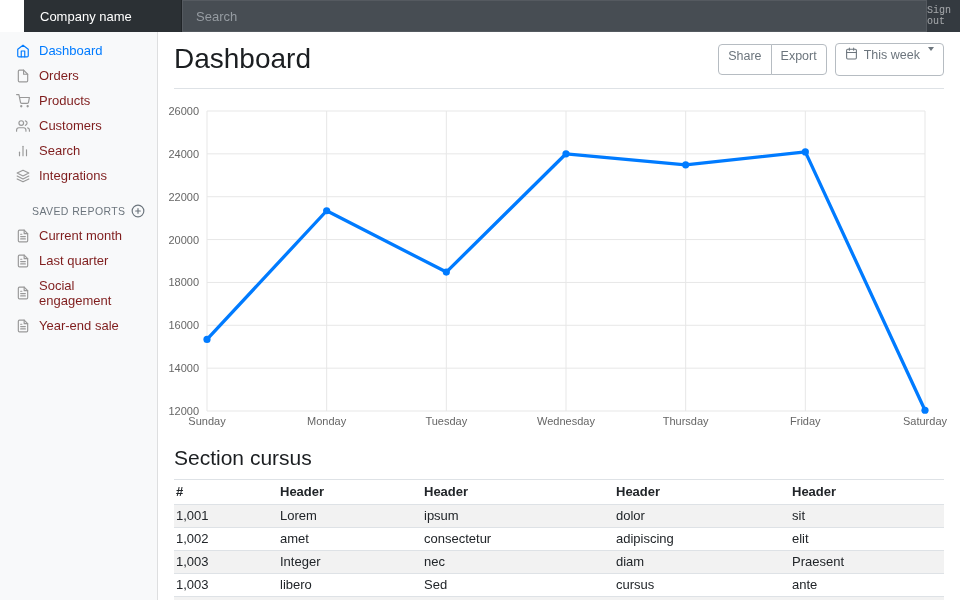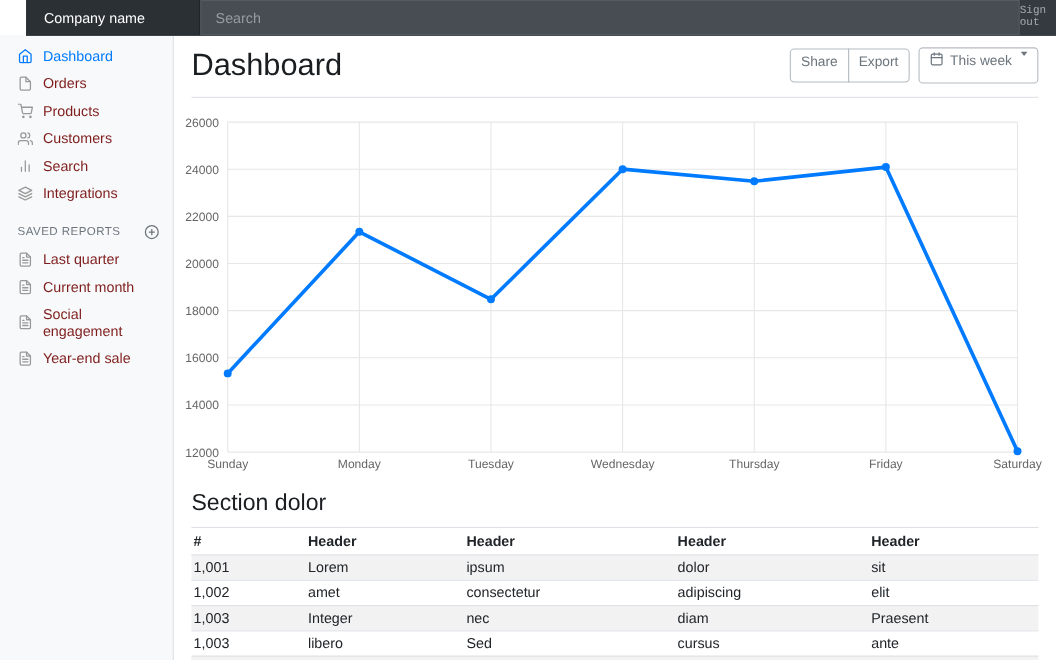--- a/index.html
+++ b/index.html
@@ -23,21 +23,21 @@
     color:rgba(255,255,255,.55); font-size:10px; text-decoration:none;font-family:Liberation Mono, monospace; }
   
   .sidebar { position:fixed; top:32px; left:0; bottom:0; width:158px; z-index:10;
     background:#f8f9fa; box-shadow: inset -1px 0 0 rgba(0,0,0,.1); padding-top:6px; }
   .nav-item { display:flex; align-items:center; gap:9px; padding:5px 16px;
     font-size:13px; font-weight:500; color:#7f1d1d; text-decoration:none; cursor:pointer; }
   .nav-item .ico { color:#999; display:flex; align-items:center; }
   .nav-item.active, .nav-item.active .ico { color:#007bff; }
   .nav-item svg { display:block; }
   .saved-head { display:flex; align-items:center; justify-content:space-between;
-    padding:16px 13px 5px 16px; font-size:10.5px; color:#6c757d;
+    padding:16px 13px 5px 32px; font-size:10.5px; color:#6c757d;
     text-transform:uppercase; letter-spacing:.4px; font-weight:500; }
   .saved-head .ico { color:#6c757d; cursor:pointer; display:flex; }
   
   main { margin-left:158px; padding:32px 16px 0 16px; }
   .page-head { display:flex; align-items:center; justify-content:space-between;
     padding:11px 0 12px 0; border-bottom:1px solid #dee2e6; }
   .page-title { font-size:28px; font-weight:500; margin:0; line-height:1; color:#1b1e21; }
   .toolbar { display:flex; align-items:center; gap:8px; }
   .btn-group { display:flex; }
   .btn-group .btn + .btn { margin-left:-1px; }
@@ -143,33 +143,33 @@
       <a class="nav-item" href="#">
         <span class="ico">
           <svg viewBox="0 0 24 24" width="14" height="14" fill="none" stroke="currentColor" stroke-width="2" stroke-linecap="round" stroke-linejoin="round">
             <path d="M14 2H6a2 2 0 0 0-2 2v16a2 2 0 0 0 2 2h12a2 2 0 0 0 2-2V8z"></path>
             <polyline points="14 2 14 8 20 8"></polyline>
             <line x1="16" y1="13" x2="8" y2="13"></line>
             <line x1="16" y1="17" x2="8" y2="17"></line>
             <polyline points="10 9 9 9 8 9"></polyline>
           </svg>
         </span>
-        <span>Last quarter</span>
+        <span>Current month</span>
       </a>
       <a class="nav-item" href="#">
         <span class="ico">
           <svg viewBox="0 0 24 24" width="14" height="14" fill="none" stroke="currentColor" stroke-width="2" stroke-linecap="round" stroke-linejoin="round">
             <path d="M14 2H6a2 2 0 0 0-2 2v16a2 2 0 0 0 2 2h12a2 2 0 0 0 2-2V8z"></path>
             <polyline points="14 2 14 8 20 8"></polyline>
             <line x1="16" y1="13" x2="8" y2="13"></line>
             <line x1="16" y1="17" x2="8" y2="17"></line>
             <polyline points="10 9 9 9 8 9"></polyline>
           </svg>
         </span>
-        <span>Current month</span>
+        <span>Last quarter</span>
       </a>
       <a class="nav-item" href="#">
         <span class="ico">
           <svg viewBox="0 0 24 24" width="14" height="14" fill="none" stroke="currentColor" stroke-width="2" stroke-linecap="round" stroke-linejoin="round">
             <path d="M14 2H6a2 2 0 0 0-2 2v16a2 2 0 0 0 2 2h12a2 2 0 0 0 2-2V8z"></path>
             <polyline points="14 2 14 8 20 8"></polyline>
             <line x1="16" y1="13" x2="8" y2="13"></line>
             <line x1="16" y1="17" x2="8" y2="17"></line>
             <polyline points="10 9 9 9 8 9"></polyline>
           </svg>
@@ -246,21 +246,21 @@
       <polyline points="33,238.45 152.66666666666669,109.75 272.33333333333337,171.07857142857142 392,52.792857142857144 511.6666666666667,63.80714285714288 631.3333333333334,50.88571428571424 751,309.27142857142854" fill="none" stroke="#007bff" stroke-width="3.3" stroke-linejoin="round" stroke-linecap="round"></polyline>
       <circle cx="33" cy="238.45" r="3.6" fill="#007bff"></circle>
       <circle cx="152.66666666666669" cy="109.75" r="3.6" fill="#007bff"></circle>
       <circle cx="272.33333333333337" cy="171.07857142857142" r="3.6" fill="#007bff"></circle>
       <circle cx="392" cy="52.792857142857144" r="3.6" fill="#007bff"></circle>
       <circle cx="511.6666666666667" cy="63.80714285714288" r="3.6" fill="#007bff"></circle>
       <circle cx="631.3333333333334" cy="50.88571428571424" r="3.6" fill="#007bff"></circle>
       <circle cx="751" cy="309.27142857142854" r="3.6" fill="#007bff"></circle>
     </svg>
 
-  <h2 class="section-title">Section dolor</h2>
+  <h2 class="section-title">Section cursus</h2>
 
   <table>
     <colgroup>
       <col style="width:104px">
         <col style="width:144px">
         <col style="width:192px">
       <col style="width:176px">
         <col>
     </colgroup>
     <thead>

